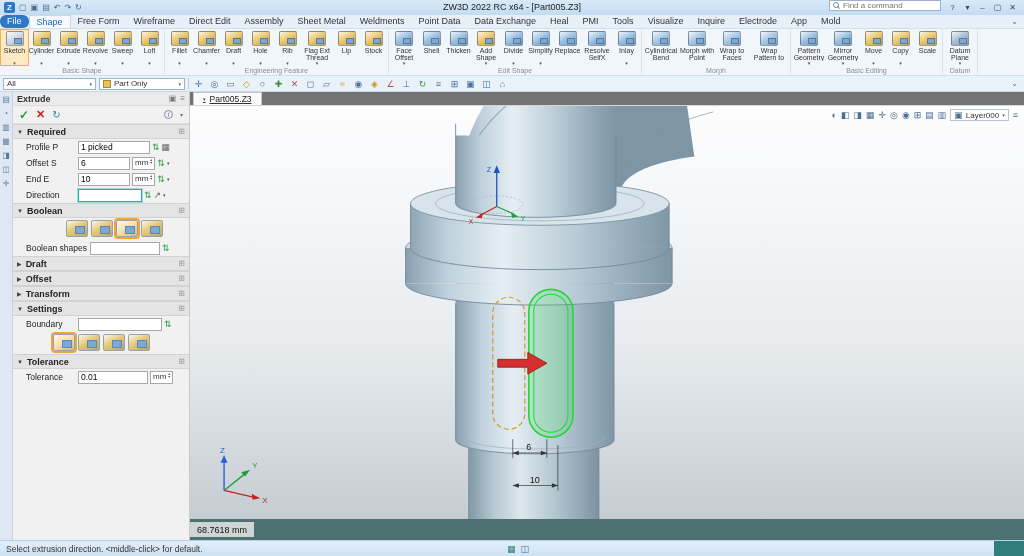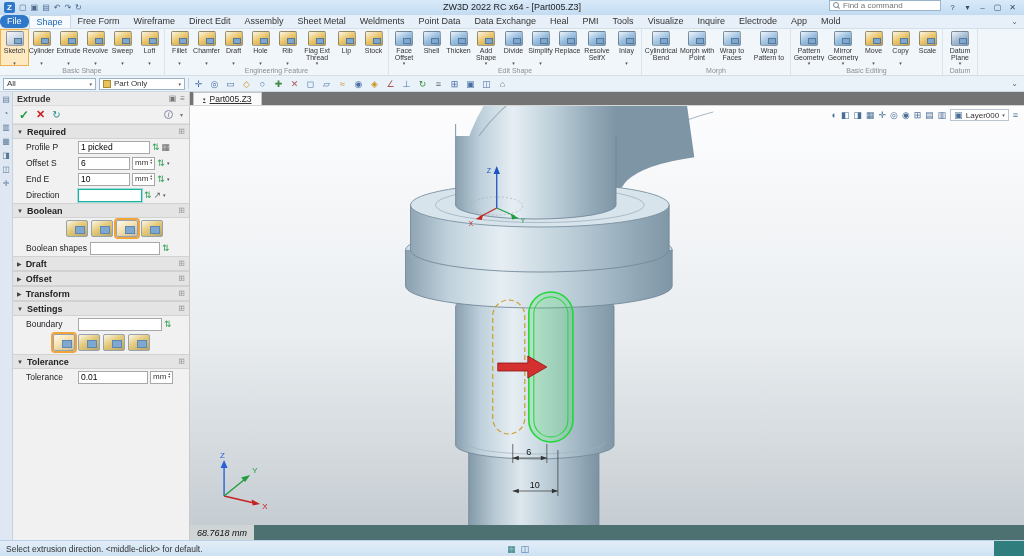--- a/index.html
+++ b/index.html
@@ -95,21 +95,21 @@
   .vtabbar{height:14px;background:#737373;border-bottom:1px solid #d5d5d5;display:flex;align-items:flex-end;padding-left:3px;flex:none;text-decoration:underline;}
   .vtab{height:13px;background:#fafafa;border:1px solid #c5c5c5;border-bottom:none;display:flex;align-items:center;gap:4px;padding:0 9px;font-size:8.5px;color:#222;}
   .tdd{font-size:5px;color:#444;}
   .scene{position:relative;flex:1;min-height:0;overflow:hidden;}
   .scene svg{position:absolute;inset:0;width:100%;height:100%;}
   svg text{font-family:"Liberation Sans",sans-serif;}
   .prompt{position:absolute;top:3px;left:10px;font-size:8.5px;color:#9aa0a6;line-height:11px;z-index:2;}
   .vicons{position:absolute;top:3px;right:6px;display:flex;align-items:center;gap:4px;z-index:2;}
   .vicon{font-size:9px;color:#4a6f96;line-height:12px;}
   .layercombo{height:12px;border:1px solid #b9c6d2;background:rgba(255,255,255,.85);display:flex;align-items:center;font-size:8px;gap:3px;padding:0 3px;color:#333;}
-  .readout{height:15px;background:#4c7170;display:flex;align-items:center;flex:none;font-style:italic;}
+  .readout{height:21px;background:#4c7170;display:flex;align-items:center;flex:none;}
   .coordchip{background:#cfd4d4;height:15px;display:flex;align-items:center;padding:0 7px;font-size:9px;color:#111;}
 
   
   .statusbar{height:16px;background:linear-gradient(#e2eef9,#cfe2f2);border-top:1px solid #b9cfe2;display:flex;align-items:center;padding-left:6px;font-size:8.5px;color:#333;flex:none;}
   .sb-icons{margin-left:auto;display:flex;align-items:center;gap:5px;margin-right:160px;}
   .sbicon{font-size:9px;}
   .sb-teal{width:30px;height:15px;background:#2f7d7d;margin-left:auto;flex:none;}
 </style>
 </head>
 <body>

